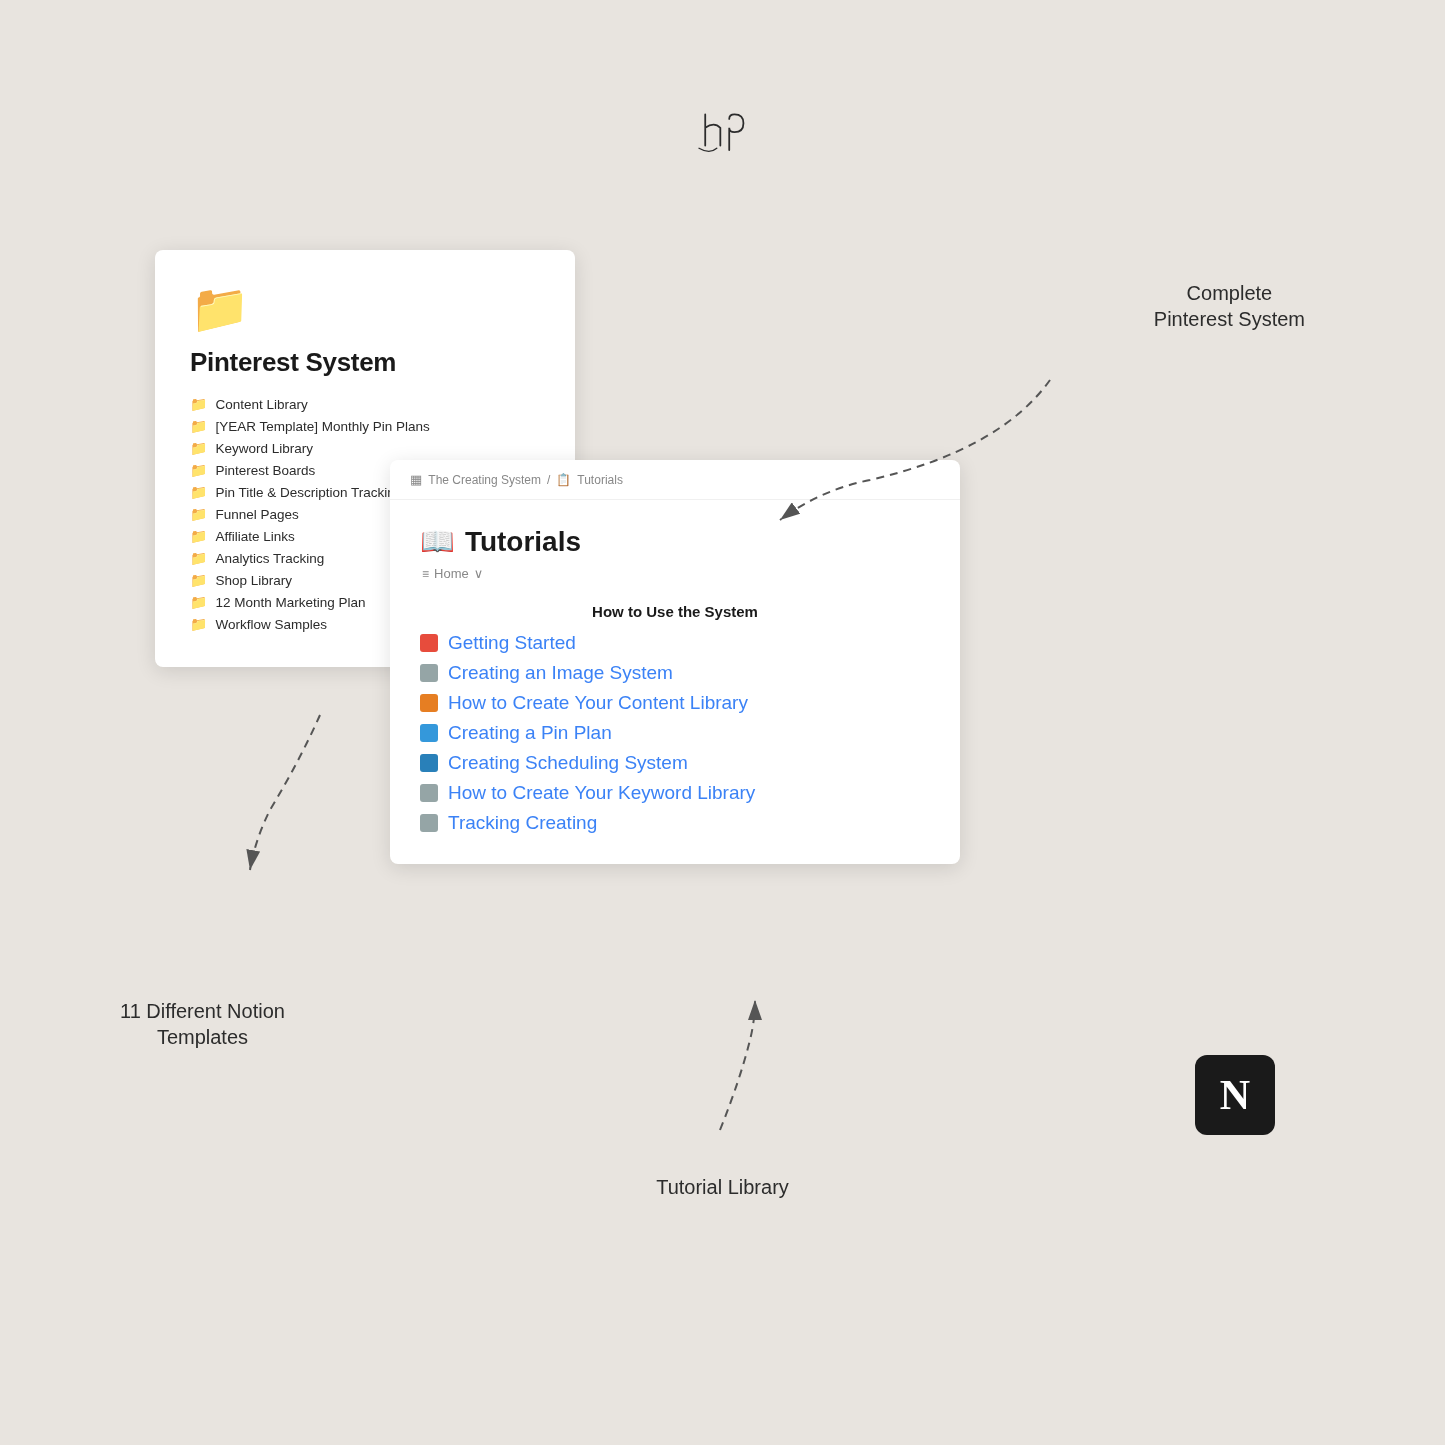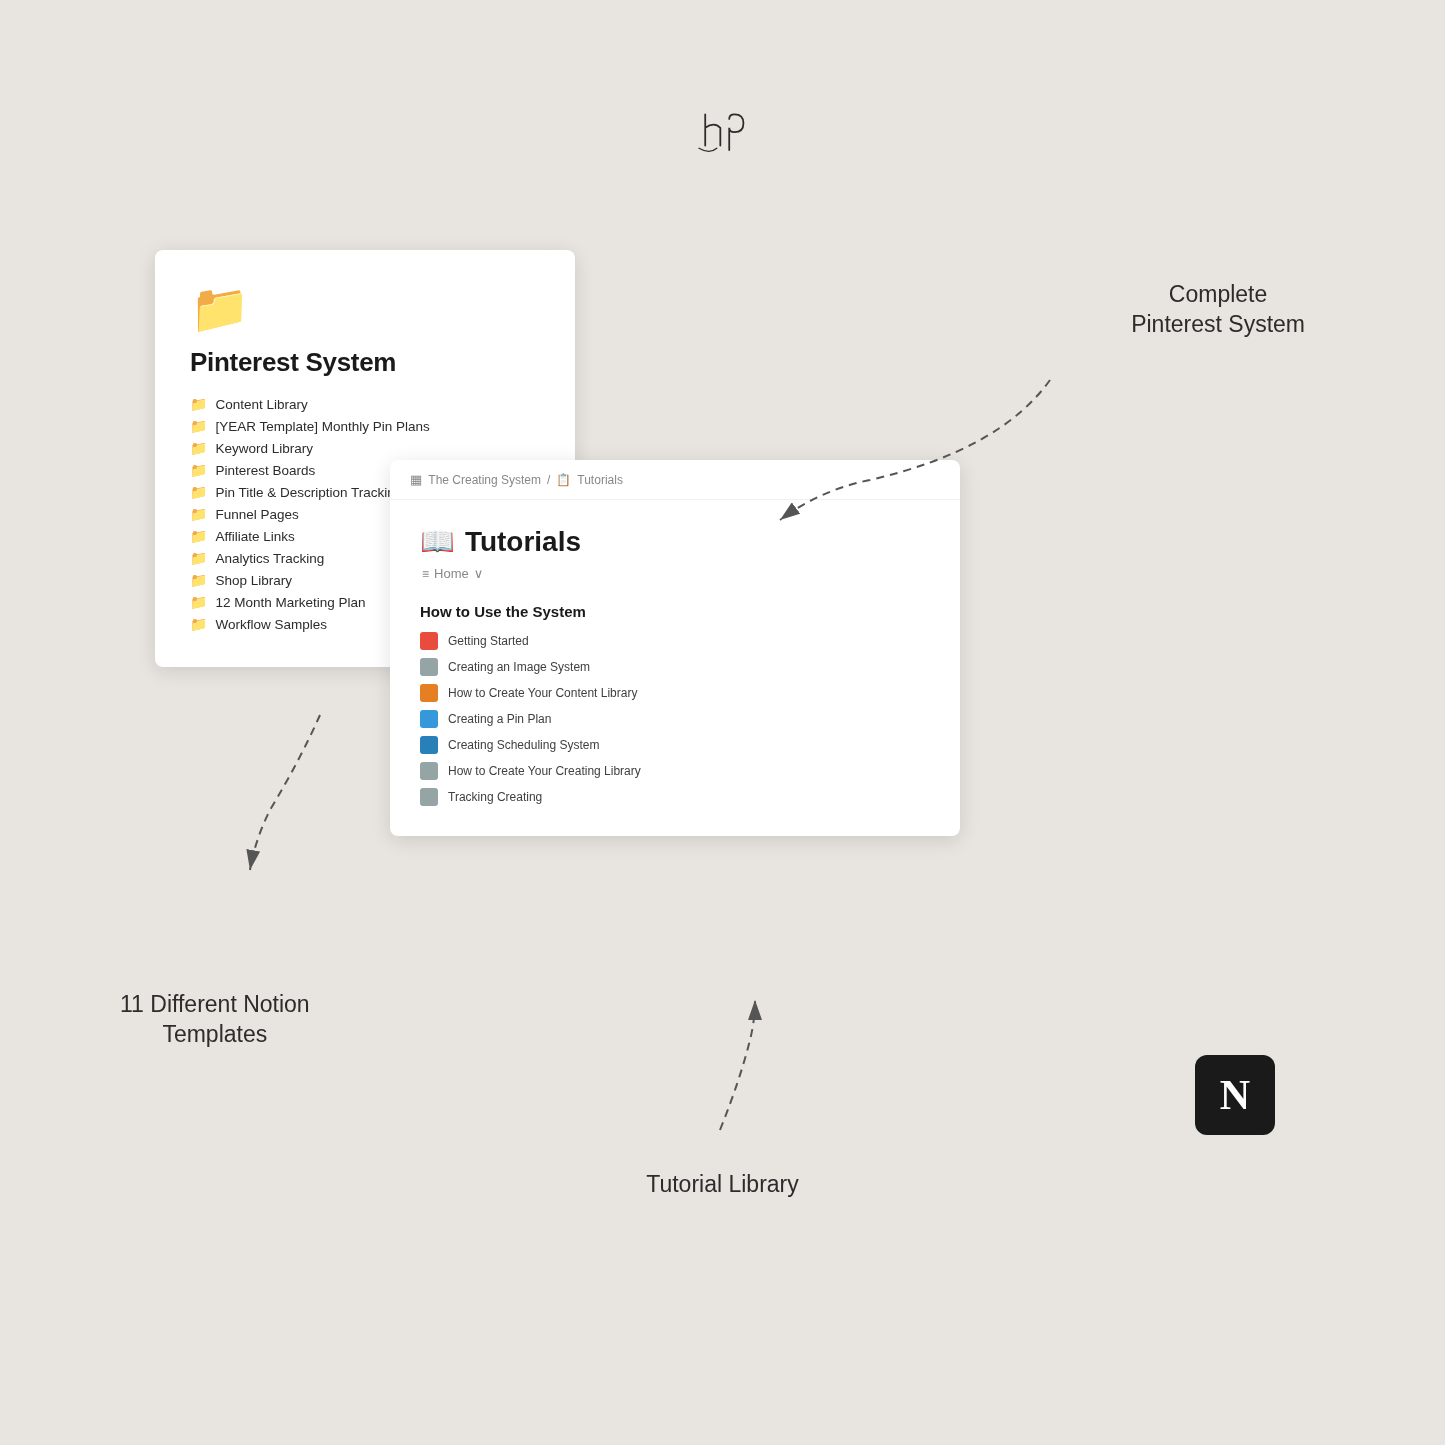--- a/index.html
+++ b/index.html
@@ -135,35 +135,36 @@
 
     .home-nav-icon {
       font-size: 12px;
     }
 
     .section-title {
       font-size: 15px;
       font-weight: 600;
       color: #1a1a1a;
       margin-bottom: 12px;
+      text-align: center;
     }
 
     .tutorial-list {
       list-style: none;
       display: flex;
       flex-direction: column;
       gap: 8px;
     }
 
     .tutorial-list li {
       display: flex;
       align-items: center;
       gap: 10px;
-      font-size: 12px;
-      color: #404040;
+      font-size: 19px;
+      color: #3b82f6;
     }
 
     .tutorial-icon {
       width: 18px;
       height: 18px;
       border-radius: 3px;
       flex-shrink: 0;
       display: flex;
       align-items: center;
       justify-content: center;
@@ -175,21 +176,21 @@
     .icon-gray { background-color: #95a5a6; }
     .icon-blue { background-color: #3498db; }
     .icon-blue-dark { background-color: #2980b9; }
     .icon-table { background-color: #95a5a6; }
     .icon-calendar { background-color: #e74c3c; }
     .icon-notion { background-color: #3498db; }
 
     
     .annotation {
       position: absolute;
-      font-size: 23px;
+      font-size: 20px;
       font-weight: 500;
       color: #2c2c2c;
       text-align: center;
       line-height: 1.3;
     }
 
     .annotation-complete {
       top: 280px;
       right: 140px;
     }
@@ -335,21 +336,21 @@
       <li>
         <div class="tutorial-icon icon-blue"></div>
         <span>Creating a Pin Plan</span>
       </li>
       <li>
         <div class="tutorial-icon icon-blue-dark"></div>
         <span>Creating Scheduling System</span>
       </li>
       <li>
         <div class="tutorial-icon icon-table"></div>
-        <span>How to Create Your Creating Library</span>
+        <span>How to Create Your Keyword Library</span>
       </li>
       <li>
         <div class="tutorial-icon icon-table"></div>
         <span>Tracking Creating</span>
       </li>
     </ul>
   </div>
 </div>
 
 <div class="annotation annotation-complete">

